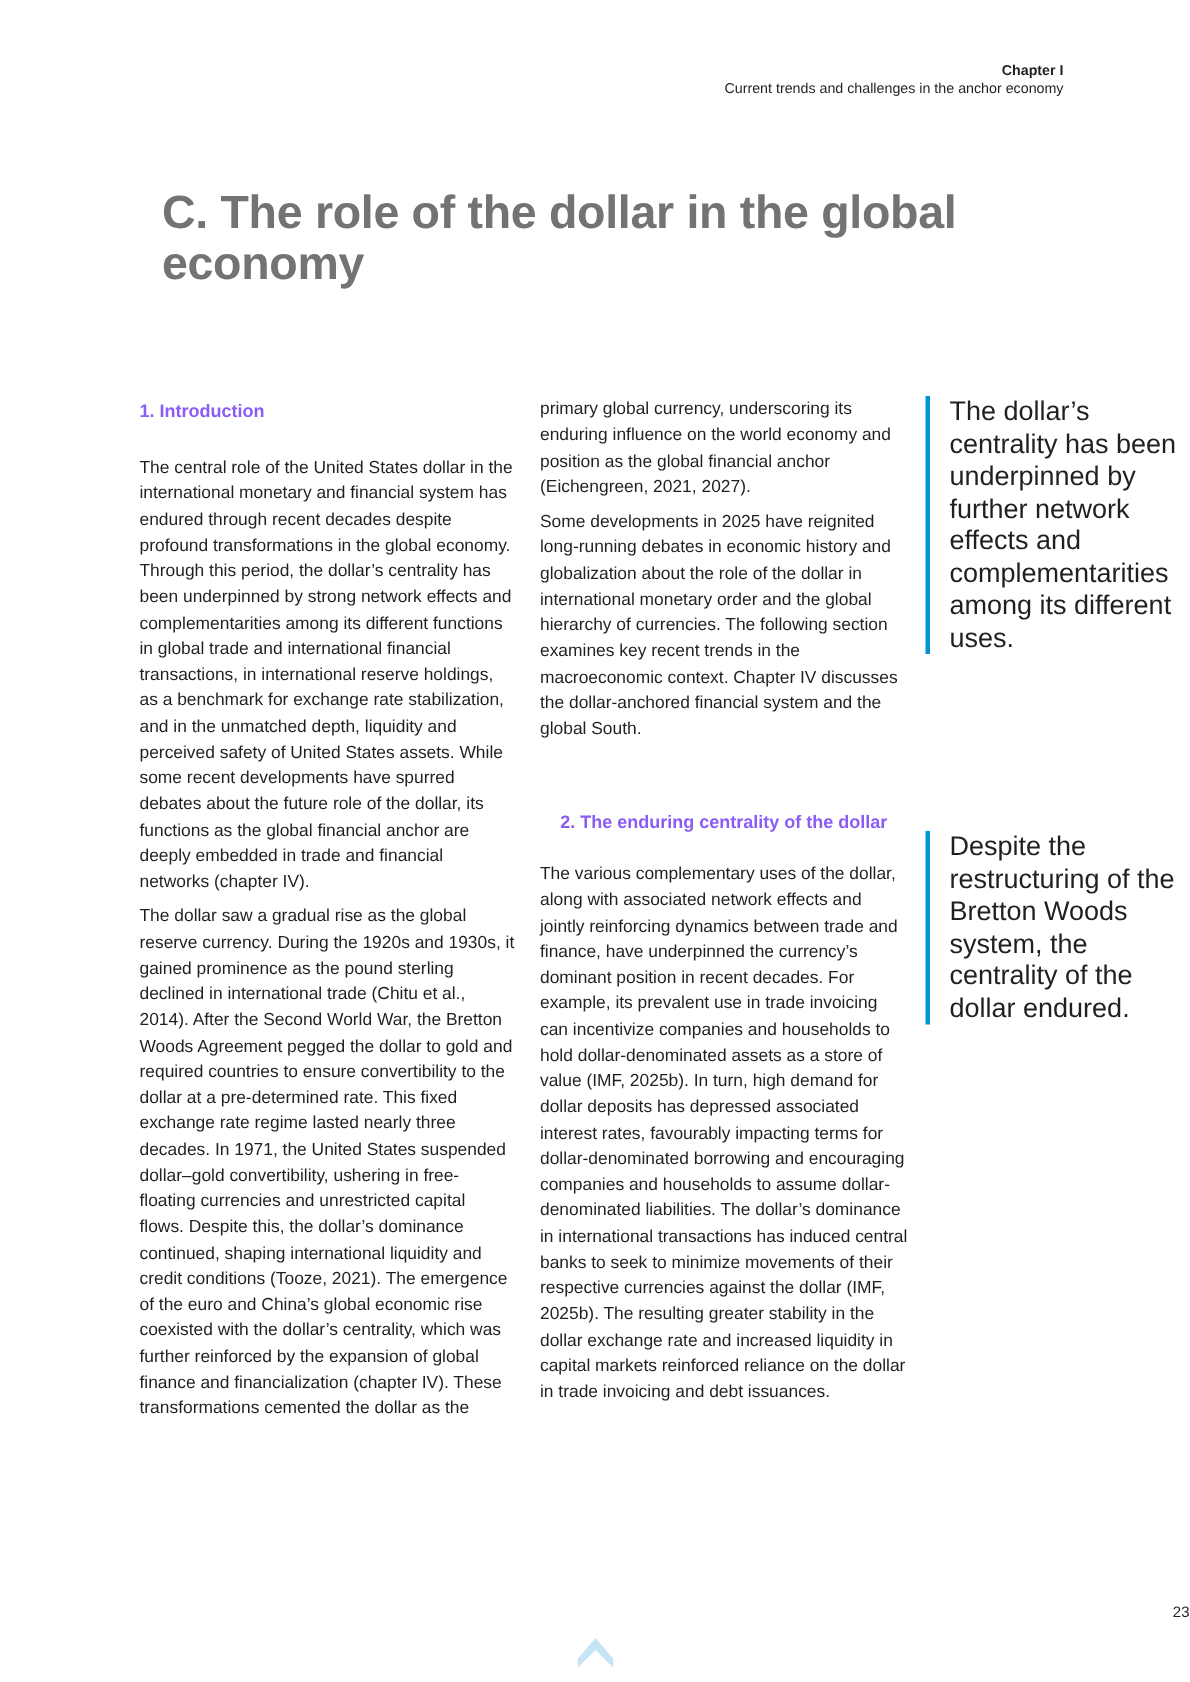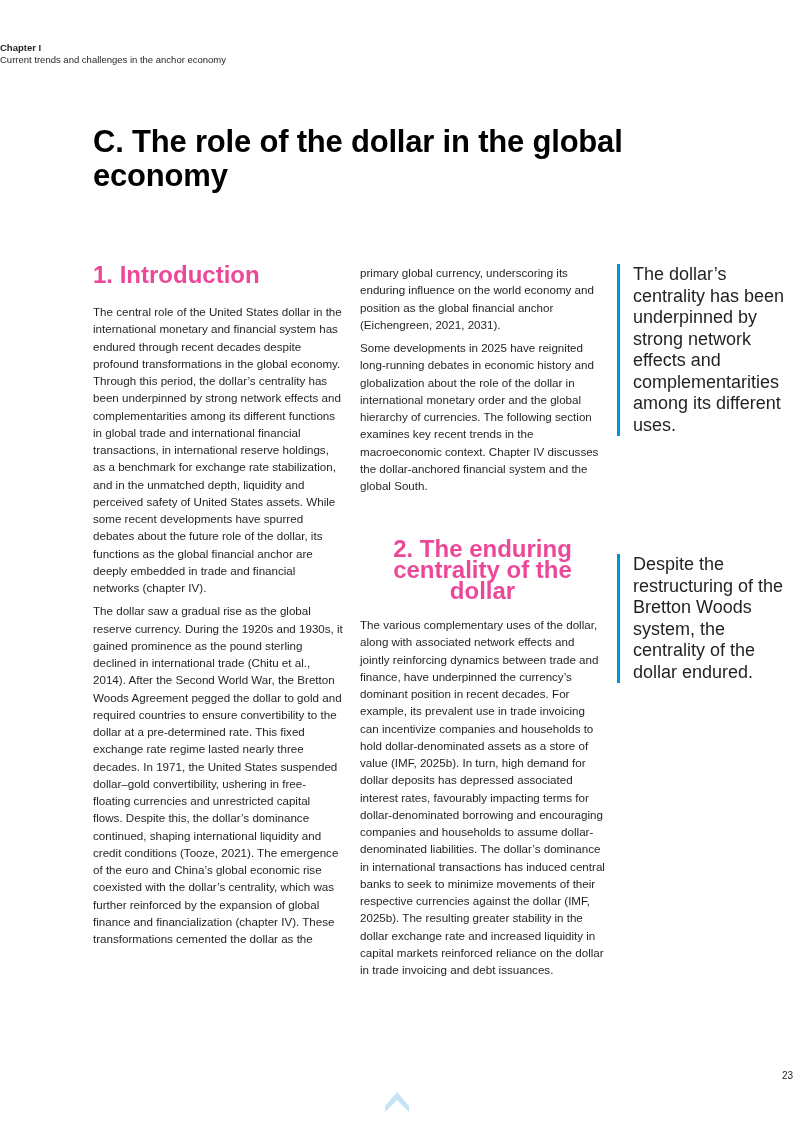--- a/index.html
+++ b/index.html
@@ -3,38 +3,38 @@
   <meta charset="utf-8">
   <style>
     html, body { margin: 0; padding: 0; }
     body {
       width: 793px; height: 1121px; position: relative; overflow: hidden;
       background: #ffffff;
       font-family: "Liberation Sans", sans-serif;
       color: #231f20;
     }
     .running-head {
-      position: absolute; left: 0; top: 42px; width: 709px; text-align: left;
+      position: absolute; left: 0; top: 42px; width: 709px; text-align: right;
       font-size: 9.5px; line-height: 12px; color: #231f20;
     }
     .running-head .chap { font-weight: bold; }
     .page-title {
-      position: absolute; left: 93px; top: 125px; width: 560px;
-      font-size: 31px; line-height: 34px; font-weight: bold; color: #000000;
+      position: absolute; left: 108px; top: 125px; width: 560px;
+      font-size: 31px; line-height: 34px; font-weight: bold; color: #737373;
       margin: 0; letter-spacing: -0.2px;
     }
     .col {
       position: absolute; font-size: 11.6px; line-height: 17.25px; color: #231f20;
     }
     .col p { margin: 0 0 6px 0; }
     .col-1 { left: 93px; top: 264px; width: 250px; }
     .col-2 { left: 360px; top: 264px; width: 245px; }
     .col-2b { left: 360px; top: 538px; width: 245px; }
     .section-heading {
-      font-size: 24px; line-height: 21px; font-weight: bold; color: #ec4899; margin: 0;
+      font-size: 12px; line-height: 21px; font-weight: bold; color: #8b5cf6; margin: 0;
     }
     .col-1 .section-heading { margin-bottom: 18px; }
     .col-2b .section-heading { margin-bottom: 15px; text-align: center; }
     .pull-quote {
       position: absolute; left: 617px; width: 160px;
       border-left: 3px solid #0096d6; padding-left: 13px;
       font-size: 18px; line-height: 21.5px; color: #231f20;
     }
     .pq-1 { top: 264px; }
     .pq-2 { top: 554px; }
@@ -56,29 +56,29 @@
 
 <h1 class="page-title">C. The role of the dollar in the global economy</h1>
 
 <div class="col col-1">
   <h2 class="section-heading">1. Introduction</h2>
   <p>The central role of the United States dollar in the international monetary and financial system has endured through recent decades despite profound transformations in the global economy. Through this period, the dollar’s centrality has been underpinned by strong network effects and complementarities among its different functions in global trade and international financial transactions, in international reserve holdings, as a benchmark for exchange rate stabilization, and in the unmatched depth, liquidity and perceived safety of United States assets. While some recent developments have spurred debates about the future role of the dollar, its functions as the global financial anchor are deeply embedded in trade and financial networks (chapter IV).</p>
   <p>The dollar saw a gradual rise as the global reserve currency. During the 1920s and 1930s, it gained prominence as the pound sterling declined in international trade (Chitu et al., 2014). After the Second World War, the Bretton Woods Agreement pegged the dollar to gold and required countries to ensure convertibility to the dollar at a pre-determined rate. This fixed exchange rate regime lasted nearly three decades. In 1971, the United States suspended dollar–gold convertibility, ushering in free-floating currencies and unrestricted capital flows. Despite this, the dollar’s dominance continued, shaping international liquidity and credit conditions (Tooze, 2021). The emergence of the euro and China’s global economic rise coexisted with the dollar’s centrality, which was further reinforced by the expansion of global finance and financialization (chapter IV). These transformations cemented the dollar as the</p>
 </div>
 
 <div class="col col-2">
-  <p>primary global currency, underscoring its enduring influence on the world economy and position as the global financial anchor (Eichengreen, 2021, 2031).</p>
+  <p>primary global currency, underscoring its enduring influence on the world economy and position as the global financial anchor (Eichengreen, 2021, 2027).</p>
   <p>Some developments in 2025 have reignited long-running debates in economic history and globalization about the role of the dollar in international monetary order and the global hierarchy of currencies. The following section examines key recent trends in the macroeconomic context. Chapter IV discusses the dollar-anchored financial system and the global South.</p>
 </div>
 
 <div class="col col-2b">
   <h2 class="section-heading">2. The enduring centrality of the dollar</h2>
   <p>The various complementary uses of the dollar, along with associated network effects and jointly reinforcing dynamics between trade and finance, have underpinned the currency’s dominant position in recent decades. For example, its prevalent use in trade invoicing can incentivize companies and households to hold dollar-denominated assets as a store of value (IMF, 2025b). In turn, high demand for dollar deposits has depressed associated interest rates, favourably impacting terms for dollar-denominated borrowing and encouraging companies and households to assume dollar-denominated liabilities. The dollar’s dominance in international transactions has induced central banks to seek to minimize movements of their respective currencies against the dollar (IMF, 2025b). The resulting greater stability in the dollar exchange rate and increased liquidity in capital markets reinforced reliance on the dollar in trade invoicing and debt issuances.</p>
 </div>
 
-<div class="pull-quote pq-1">The dollar’s centrality has been underpinned by strong network effects and complementarities among its different uses.</div>
+<div class="pull-quote pq-1">The dollar’s centrality has been underpinned by further network effects and complementarities among its different uses.</div>
 <div class="pull-quote pq-2">Despite the restructuring of the Bretton Woods system, the centrality of the dollar endured.</div>
 
 <div class="page-number">23</div>
 
 <svg class="chevron-icon" viewBox="0 0 24 24">
   <polygon points="12,2 24,16 24,22 12,10 0,22 0,16" fill="#c5e4f6"></polygon>
 </svg>
 
 </body></html>

